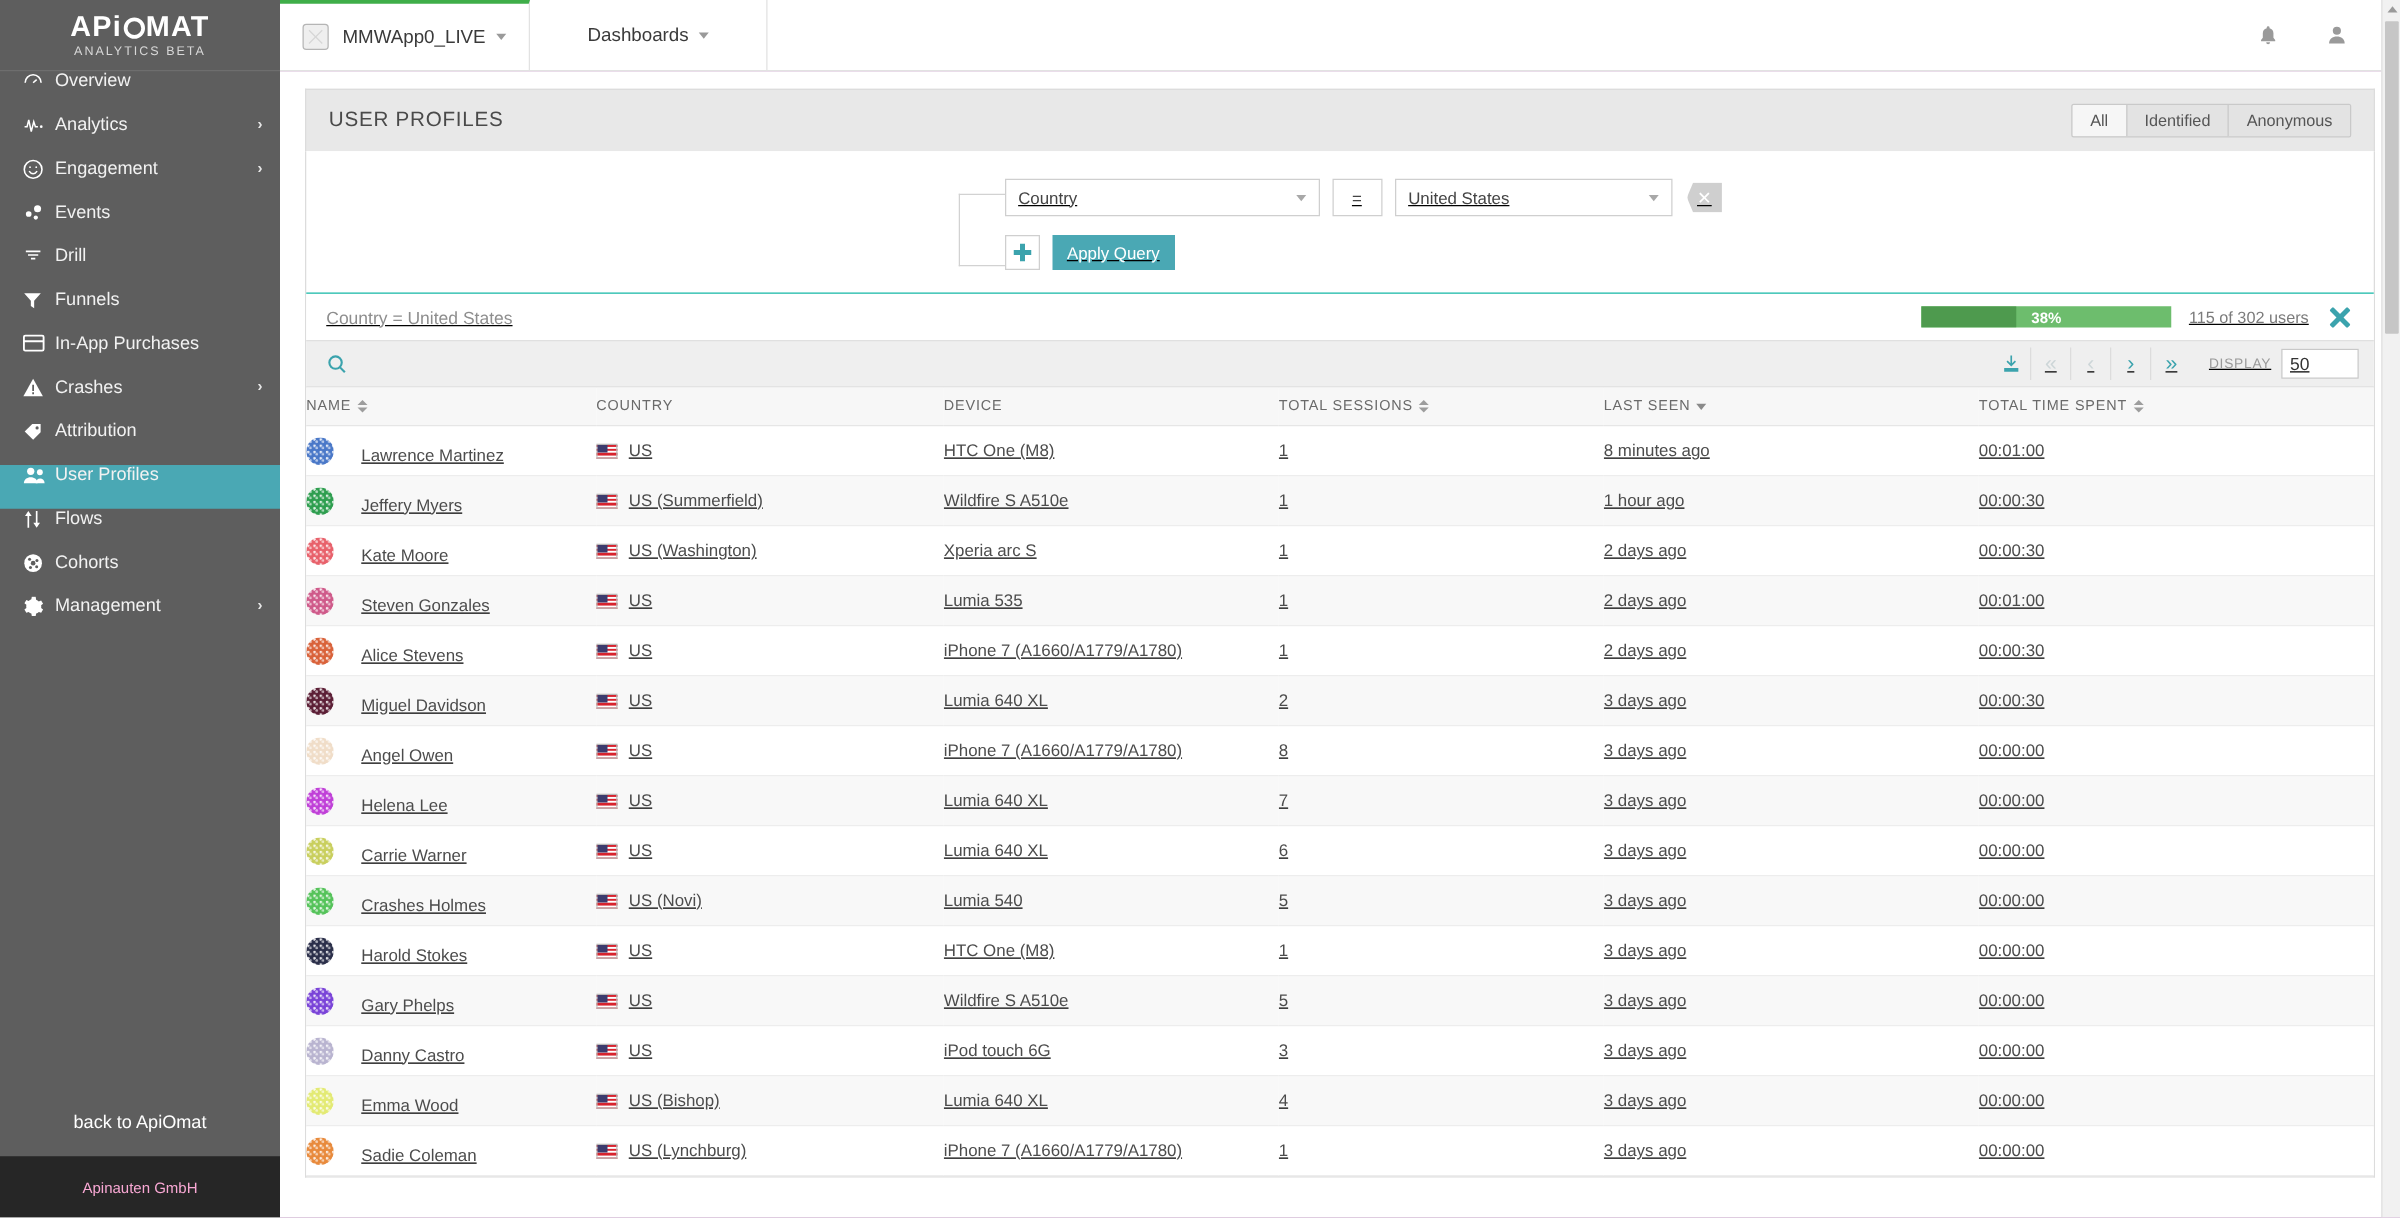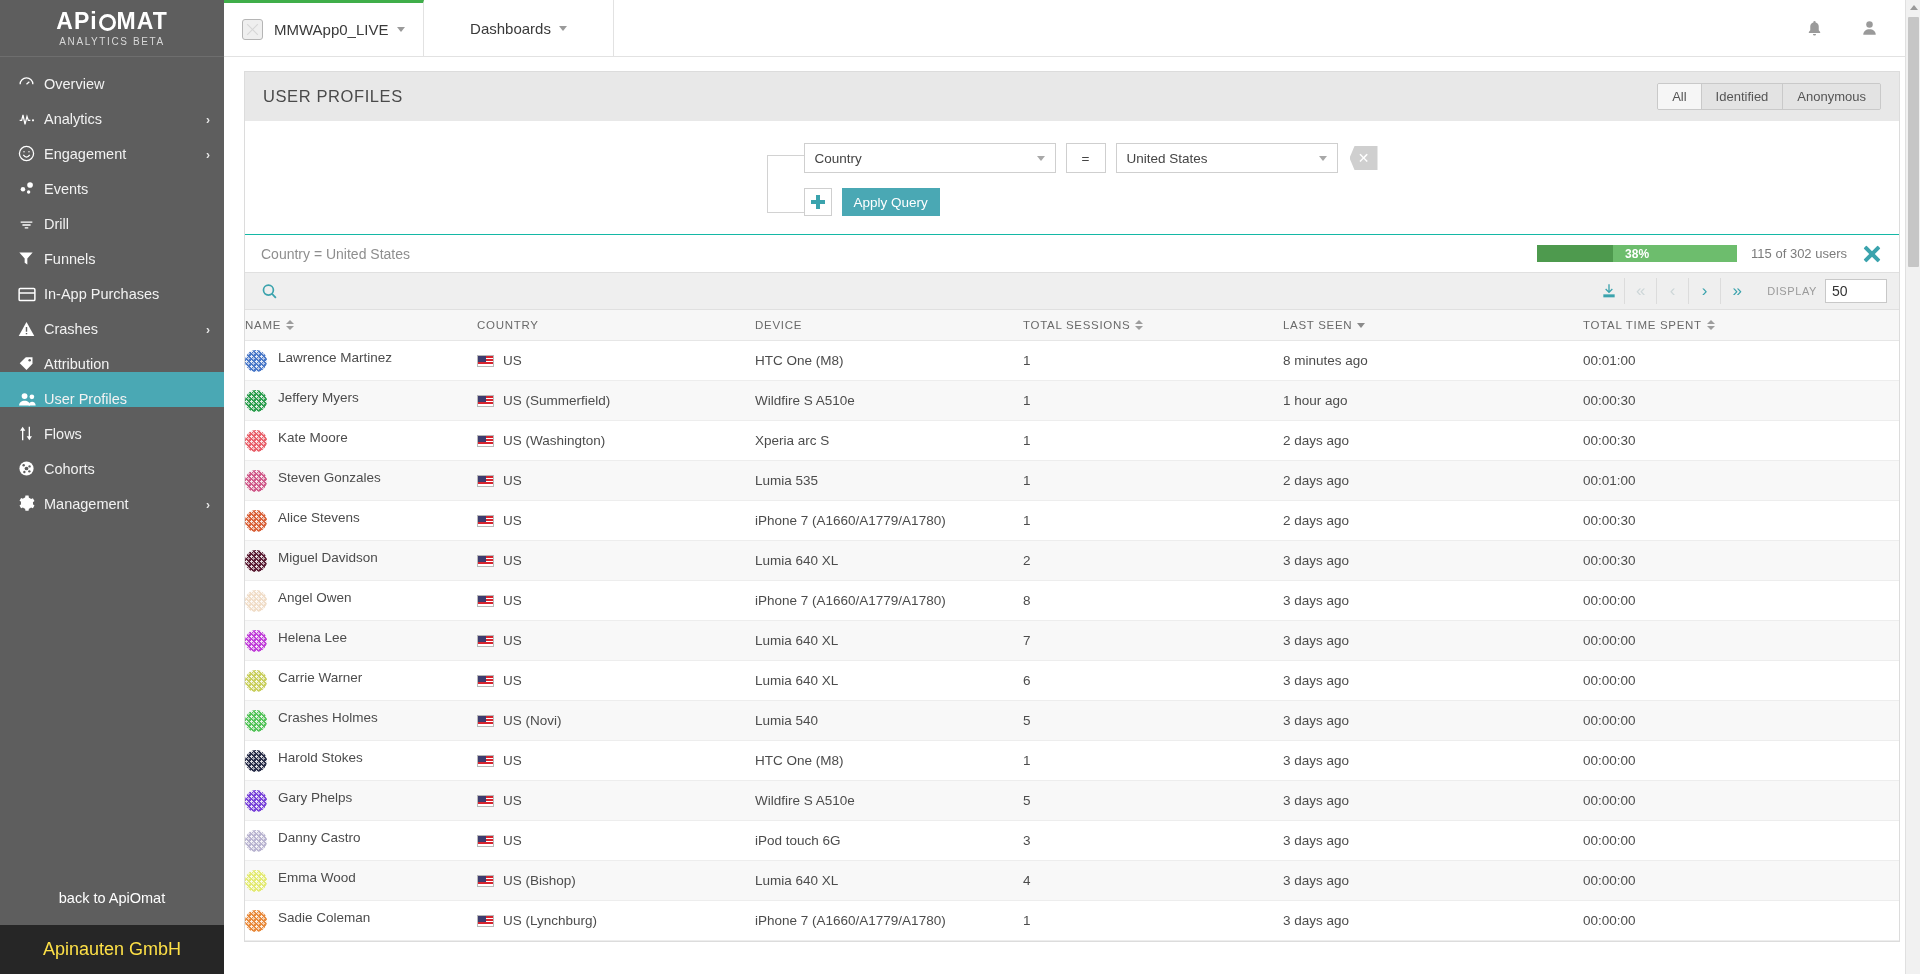--- a/index.html
+++ b/index.html
@@ -51,21 +51,21 @@
   }
   .brand-sub {
     font-size: 10px;
     letter-spacing: 1.6px;
     color: #d8d8d8;
     margin-top: 3px;
   }
   .nav { flex: 1 1 auto; padding-top: 0px; }
   .nav-item {
     display: flex;
-    align-items: flex-end;
+    align-items: flex-start;
     height: 35px;
     padding: 0 14px 0 18px;
     color: #f2f2f2;
     font-size: 14.5px;
     cursor: pointer;
     position: relative;
   }
   .nav-item .ico {
     width: 26px; min-width: 26px;
     display: flex; align-items: center; justify-content: flex-start;
@@ -82,22 +82,22 @@
     height: 54px;
     display: flex; align-items: center; justify-content: center;
     color: #ffffff;
     font-size: 14.5px;
     cursor: pointer;
   }
   .footer-bar {
     height: 49px;
     background: #262626;
     display: flex; align-items: center; justify-content: center;
-    color: #fde047;
-    font-size: 18px;
+    color: #f9a8d4;
+    font-size: 12px;
   }
 
   
   .main {
     flex: 1 1 auto;
     height: 974px;
     display: flex;
     flex-direction: column;
     background: #701a75;
     position: relative;
@@ -189,20 +189,21 @@
     padding: 5px 14px;
     cursor: pointer;
   }
   .seg button:first-child { border-left: none; }
   .seg button.on { background: #f6f6f6; }
 
   .panel {
     border: 1px solid #dcdcdc;
     border-top: none;
     background: #ffffff;
+    text-decoration: underline;
   }
 
   
   .qb {
     padding: 22px 0 18px 0;
     display: flex;
     justify-content: center;
   }
   .qb-inner { display: flex; align-items: flex-start; }
   .bracket {
@@ -386,21 +387,21 @@
     padding: 0;
     height: 40px;
     border-bottom: 1px solid #ededed;
     vertical-align: middle;
     white-space: nowrap;
     overflow: hidden;
   }
   tr.row:nth-child(even) { background: #f8f8f8; }
   tr.row:nth-child(odd) { background: #ffffff; }
   td.c-name { padding-left: 16px; }
-  .name-cell { display:flex; align-items:flex-start; gap: 11px; }
+  .name-cell { display:flex; align-items:flex-end; gap: 22px; }
   .avatar {
     width: 22px; height: 22px; min-width:22px;
     border-radius: 50%;
     background-size: 5px 5px;
   }
   .country-cell { display:flex; align-items:center; gap: 9px; }
   .flag {
     width: 17px; height: 12px; min-width:17px;
     border: 1px solid #b9b9b9;
     background:

